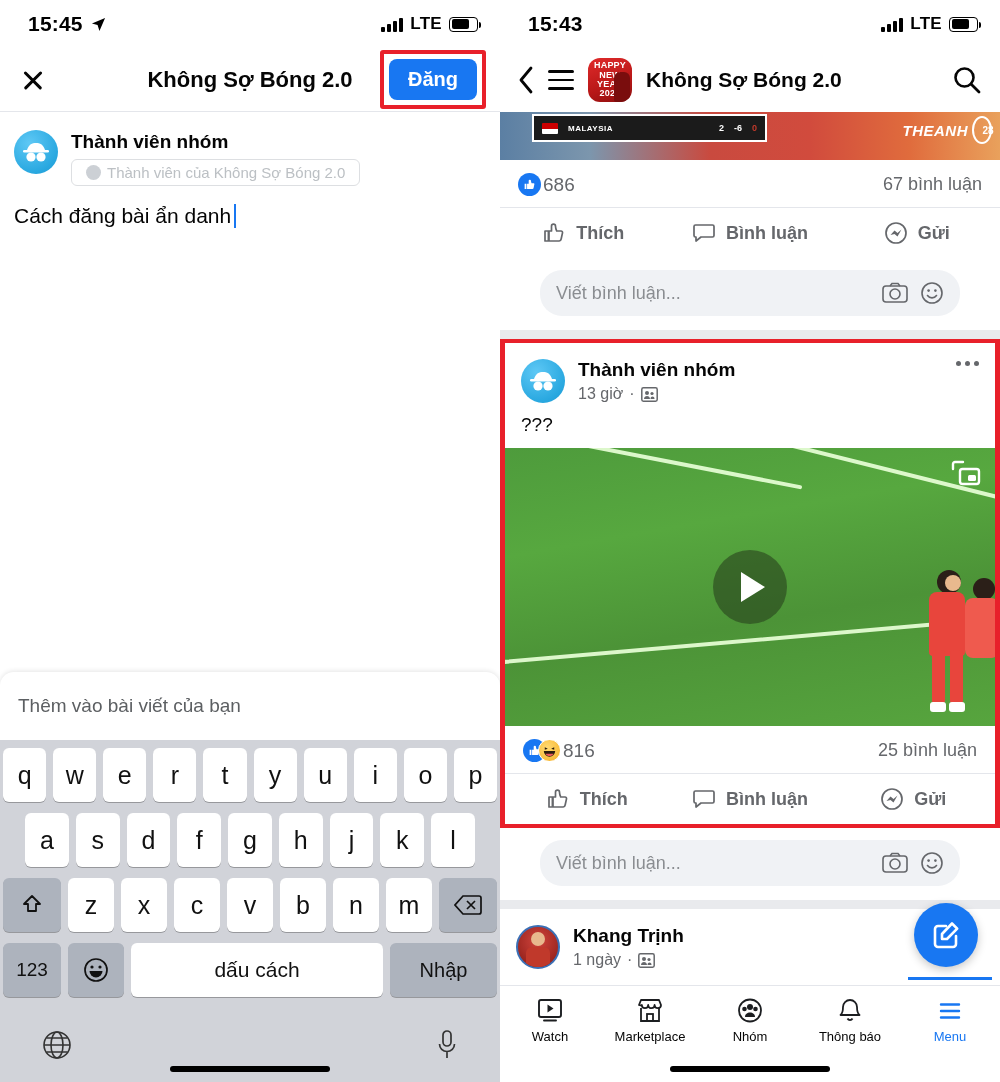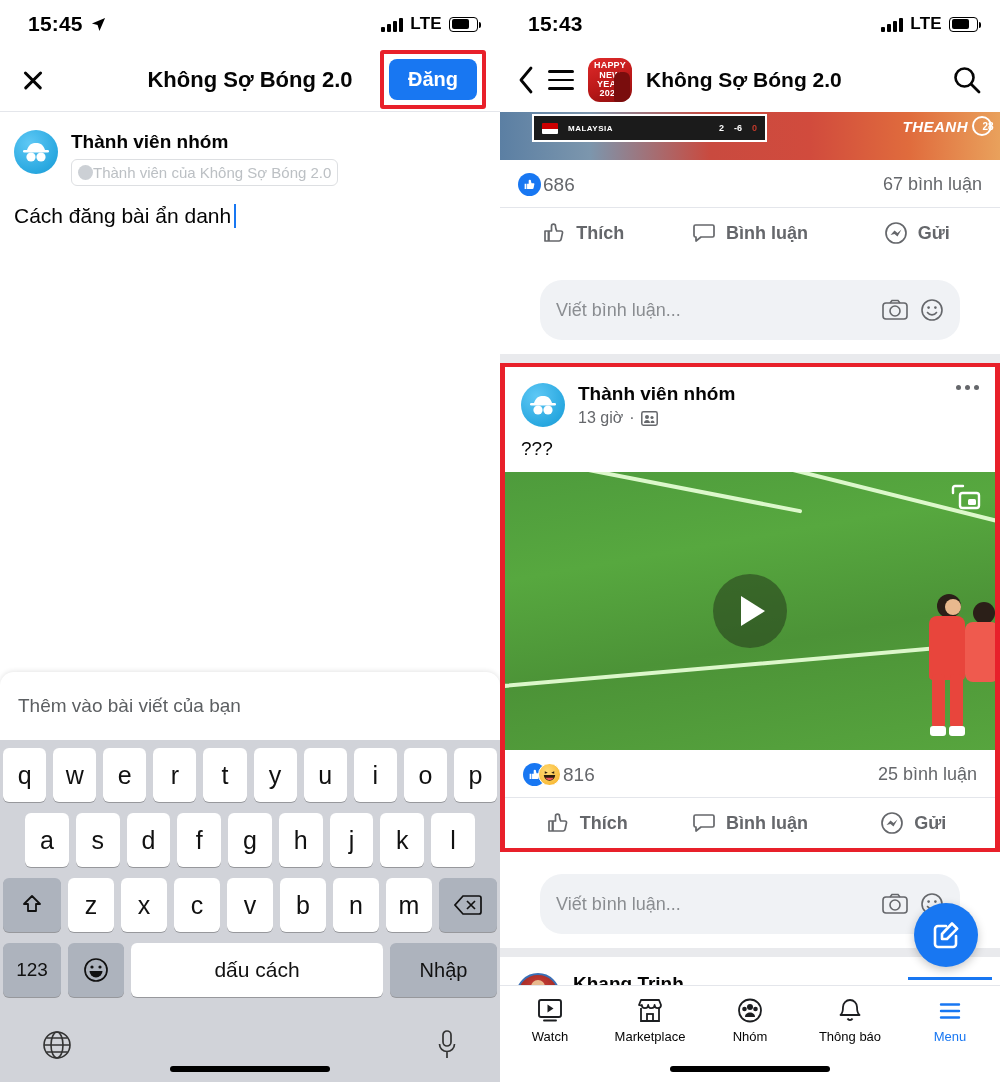--- a/index.html
+++ b/index.html
@@ -69,22 +69,22 @@
 
   .author-row { display:flex; align-items:flex-start; gap: 13px; padding: 18px 14px 0; }
   .avatar-anon {
     width: 44px; height: 44px; border-radius:50%; flex:none;
     background: radial-gradient(circle at 35% 30%, #5ec8f5 0%, #29a8e0 70%, #1f97cf 100%);
     display:flex; align-items:center; justify-content:center;
   }
   .author-meta { padding-top: 1px; }
   .author-name { font-size: 19px; font-weight: 700; color:#050505; }
   .aud-chip {
-    margin-top: 6px; display:inline-flex; align-items:center; 
-    border:1px solid #dddfe2; border-radius: 6px; padding: 4px 6px;
+    margin-top: 6px; display:inline-flex; align-items:center; gap:6px;
+    border:1px solid #dddfe2; border-radius: 6px; padding: 4px 14px;
     font-size: 15px; color:#bcc0c4;
   }
   .aud-chip .dot-face {
     width: 15px;height:15px;border-radius:50%;background:#ccd0d5;flex:none;
     display:flex;align-items:center;justify-content:center;
   }
   .composer-text {
     padding: 18px 14px 0; font-size: 21px; color:#050505; display:flex; align-items:center;
   }
   .caret { display:inline-block; width:2px; height:24px; background:#1877f2; margin-left:3px; }
@@ -135,37 +135,37 @@
     background: linear-gradient(90deg,#5b7fa3 0%, #7c96ad 18%, #c94a3f 42%, #d14b3d 62%, #e06c3d 82%, #e9a15c 100%); }
   .scorebar { position:absolute; left:32px; top:2px; width:235px; height:26px; background:#1b1b1b; border:2px solid #fff;
     display:flex;align-items:center;gap:10px;padding:12px 8px; }
   .scorebar .flag { width:16px;height:11px;background:linear-gradient(#cc0001 0 50%,#fff 50% 100%);border-radius:1px;flex:none;}
   .scorebar .nm { color:#fff; font-size:8px; font-weight:700; letter-spacing:.5px;}
   .scorebar .v { color:#fff; font-size:9px; font-weight:700; margin-left:auto;}
   .scorebar .v2 { color:#fff; font-size:9px; font-weight:700;}
   .scorebar .v3 { color:#c0392b; font-size:9px; font-weight:700;}
   .theanh { position:absolute; right:8px; top:4px; display:flex; align-items:center; gap:4px;}
   .theanh .t1 { color:#fff; font-size:15px; font-weight:800; letter-spacing:.5px; font-style:italic;}
-  .theanh .t2 { width:20px;height:20px;border-radius:50%;border:2px solid #fff;color:#fff;font-size:10px;font-weight:800;display:flex;align-items:center;justify-content:center;padding-left:12px;}
+  .theanh .t2 { width:20px;height:28px;border-radius:50%;border:2px solid #fff;color:#fff;font-size:10px;font-weight:800;display:flex;align-items:center;justify-content:center;padding-left:12px;}
 
   .stats-row { display:flex; align-items:center; justify-content:space-between; padding: 13px 18px 11px; }
   .reactions { display:flex; align-items:center; }
   .rx-like { width:23px;height:23px;border-radius:50%;background:#1877f2;display:flex;align-items:center;justify-content:center;flex:none; }
   .rx-haha { width:23px;height:23px;border-radius:50%;background:radial-gradient(circle at 40% 35%,#ffd972,#f7b125);display:flex;align-items:center;justify-content:center;flex:none;margin-left:-8px;border:1.5px solid #fff;}
   .rx-count { font-size: 19px; color:#65676b; margin-left:2px;}
   .cmt-count { font-size: 18px; color:#65676b; }
 
   .action-row { display:flex; border-top:1px solid #e4e6eb; }
   .action { flex:1; display:flex; align-items:center; justify-content:center; gap: 10px; padding: 13px 0; cursor:pointer;}
   .action span { font-size: 18px; font-weight: 600; color:#65676b; }
 
   .cmt-box { padding: 12px 18px 14px; display:flex; justify-content:center; }
   .cmt-field {
-    flex:1; background:#f0f2f5; border-radius: 22px; height: 60px;
-    display:flex; align-items:center; padding: 0 16px; max-width: 420px; margin-top: 10px;
+    flex:1; background:#f0f2f5; border-radius: 22px; height: 46px;
+    display:flex; align-items:center; padding: 0 16px; max-width: 420px;
   }
   .cmt-ph { flex:1; font-size: 18px; color:#8a8d91; }
   .cmt-icons { display:flex; align-items:center; gap: 12px; }
 
   .sep { height: 9px; background:#e9eaed; }
 
   .post-hl { border: 4px solid #e8202a; border-left-width:5px; border-right-width:5px; }
   .post-head { display:flex; align-items:flex-start; gap: 13px; padding: 16px 16px 0; position:relative;}
   .ph-meta .ph-name { font-size: 19px; font-weight:700; color:#050505; }
   .ph-sub { display:flex; align-items:center; gap:6px; margin-top:4px; font-size:16px; color:#65676b; }

